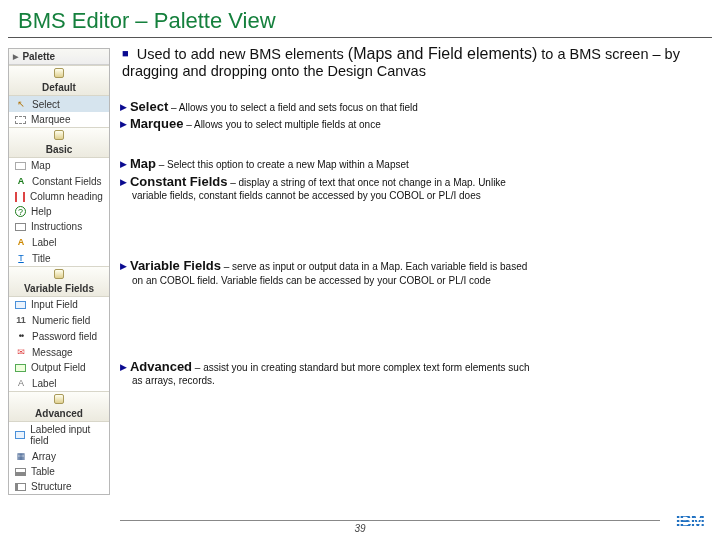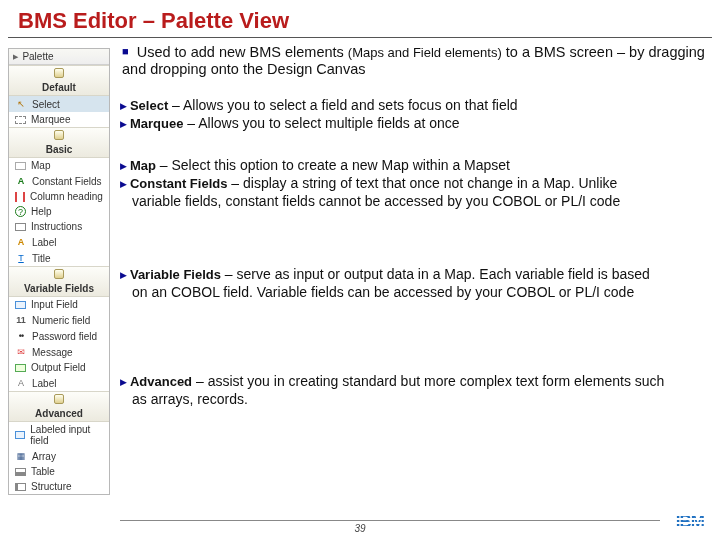--- a/index.html
+++ b/index.html
@@ -7,54 +7,54 @@
     margin: 0;
     width: 720px;
     height: 540px;
     font-family: Arial, Helvetica, sans-serif;
     background: #fff;
     overflow: hidden;
     position: relative;
   }
   .slide-title {
     font-size: 22px;
-    font-weight: bold;
-    color: #b91c1c;
+    font-weight: normal;
+    color: #15803d;
     padding: 8px 10px 3px 10px;
     border-bottom: 1px solid #555;
     margin: 0 8px 6px 8px;
   }
   .body {
     display: flex;
     padding: 0 4px 0 4px;
   }
   .left-col { width: 104px; padding-top: 4px; }
   .right-col { flex: 1; padding-left: 10px; }
   .intro {
     font-size: 14.5px;
     color: #111;
     margin: 0 0 10px 4px;
     line-height: 1.2;
   }
   .intro .sq { color:#0a0a90; font-size:11px; display:inline-block; vertical-align:2px; margin-right:4px; }
-  .intro .sm { font-size: 13px; }
+  .intro .sm { font-size: 16px; }
   .palette {
     width: 102px;
     font-size: 10px;
     color: #333;
     border: 1px solid #b8b8b8;
     background: #f7f6f2;
     margin-left: 4px;
   }
   .p-head {
     display: flex; align-items: center; gap:4px;
     padding: 2px 4px;
     border-bottom: 1px solid #d0d0d0;
     background: linear-gradient(#f8f8f4,#eee);
-    font-weight: normal;
+    font-weight: bold;
   }
   .p-head .tri { font-size:7px; color:#666; }
   .p-sec {
     padding: 2px 4px;
     background: linear-gradient(#fdfdf9,#eceadf);
     border-top: 1px solid #d8d6c9;
     border-bottom: 1px solid #d8d6c9;
     font-weight: bold;
     display:flex; align-items:center; gap:4px;flex-direction:column;
   }
@@ -92,21 +92,21 @@
     background:linear-gradient(90deg,#888 2px,#fff 2px);}
   .desc-block { margin: 24px 0 0 2px; }
   .desc-block.first { margin-top: 18px; }
   .desc-line {
     font-size: 13px;
     color: #111;
     line-height: 1.25;
     margin: 1px 0;
   }
   .desc-line .arr { color:#0a0a90; font-size:9px; display:inline-block; margin-right:3px; vertical-align:1px;}
-  .desc-line .sm { font-size: 14px; }
+  .desc-line .sm { font-size: 10px; }
   .desc-line .cont { display:block; margin-left:12px; }
   .desc-line b { font-weight:bold; }
   .footer { position:absolute; bottom:6px; left:0; right:0; }
   .footer .hr { border-top:1px solid #888; margin:0 60px 2px 120px; }
   .footer .pg { text-align:center; font-size:10px; color:#444;font-style:italic; }
   .ibm {
     position:absolute; right:16px; bottom:8px;
     font-family: "Arial Black", Arial; font-weight:900;
     color:#1f70c1; letter-spacing:-1px; font-size:17px;
     background: repeating-linear-gradient(#1f70c1 0 2px,#fff 2px 4px);
@@ -228,21 +228,21 @@
       <span>Used to add new BMS elements </span><span class="sm">(Maps and Field elements)</span><span> to a BMS screen – by dragging and dropping onto the Design Canvas</span>
     </div>
 
     <div class="desc-block first">
       <div class="desc-line"><span class="arr">▶</span><b>Select</b><span class="sm"> – Allows you to select a field and sets focus on that field</span></div>
       <div class="desc-line"><span class="arr">▶</span><b>Marquee</b><span class="sm"> – Allows you to select multiple fields at once</span></div>
     </div>
 
     <div class="desc-block">
       <div class="desc-line"><span class="arr">▶</span><b>Map</b><span class="sm"> – Select this option to create a new Map within a Mapset</span></div>
-      <div class="desc-line"><span class="arr">▶</span><b>Constant Fields</b><span class="sm"> – display a string of text that once not change in a Map. Unlike</span><span class="sm cont">variable fields, constant fields cannot be accessed by you COBOL or PL/I code</span></div>
+      <div class="desc-line"><span class="arr">▶</span><b>Constant Fields</b><span class="sm"> – display a string of text that once not change in a Map. Unlike</span><span class="sm cont">variable fields, constant fields cannot be accessed by you COBOL or PL/I does</span></div>
     </div>
 
     <div class="desc-block" style="margin-top:56px">
       <div class="desc-line"><span class="arr">▶</span><b>Variable Fields</b><span class="sm"> – serve as input or output data in a Map. Each variable field is based</span><span class="sm cont">on an COBOL field.  Variable fields can be accessed by your COBOL or PL/I code</span></div>
     </div>
 
     <div class="desc-block" style="margin-top:72px">
       <div class="desc-line"><span class="arr">▶</span><b>Advanced</b><span class="sm"> – assist you in creating standard but more complex text form elements such</span><span class="sm cont">as arrays, records.</span></div>
     </div>
   </div>

